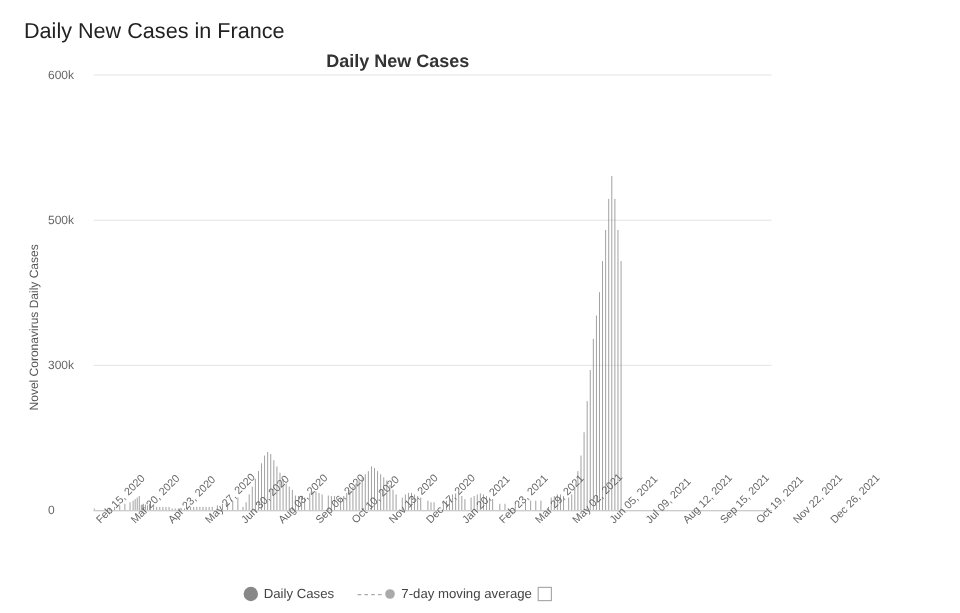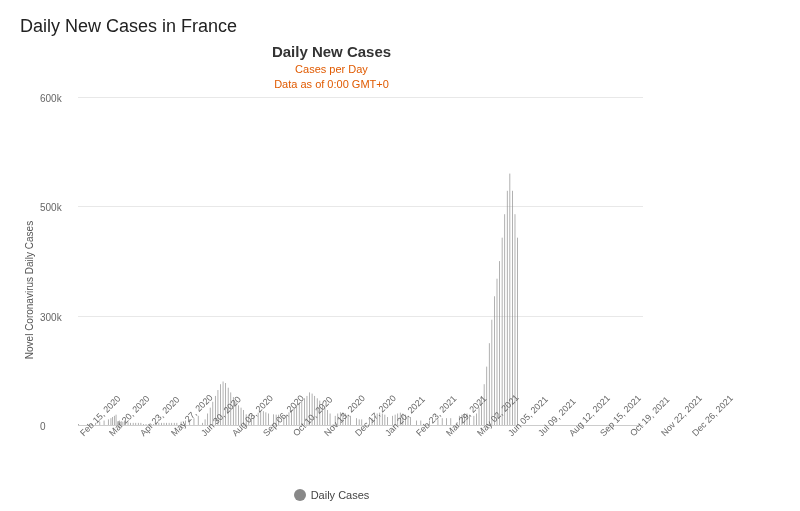--- a/index.html
+++ b/index.html
@@ -145,24 +145,20 @@
     }
   </style>
 </head>
 <body>
 
 <div class="page">
   <div class="page-title">Daily New Cases in France</div>
 
   <div class="chart-container">
     <div class="chart-title">Daily New Cases</div>
-    <div class="chart-subtitle">
-      <span>Cases per Day</span><br>
-      <span>Data as of 0:00 GMT+0</span>
-    </div>
 
     <div class="chart-area">
       <div class="y-axis-label">Novel Coronavirus Daily Cases</div>
 
       <div class="chart-inner">
         <div class="grid-and-bars" style="position:relative; margin-left:38px;">
 
           <div class="grid-line" style="top:0%;">
             <span class="grid-label">600k</span>
           </div>
@@ -373,15 +369,23 @@
           <span class="x-label" style="left:612px; top:3px;">Dec 26, 2021</span>
         </div>
       </div>
     </div>
 
     <div class="legend">
       <div class="legend-item">
         <div class="legend-circle"></div>
         <span>Daily Cases</span>
       </div>
+      <div class="legend-item">
+        <div class="legend-line">
+          <div class="legend-dash"></div>
+          <div class="legend-circle" style="width:8px;height:8px;background:#aaa;"></div>
+        </div>
+        <span>7-day moving average</span>
+        <div class="legend-checkbox"></div>
+      </div>
     </div>
   </div>
 </div>
 
 </body></html>

